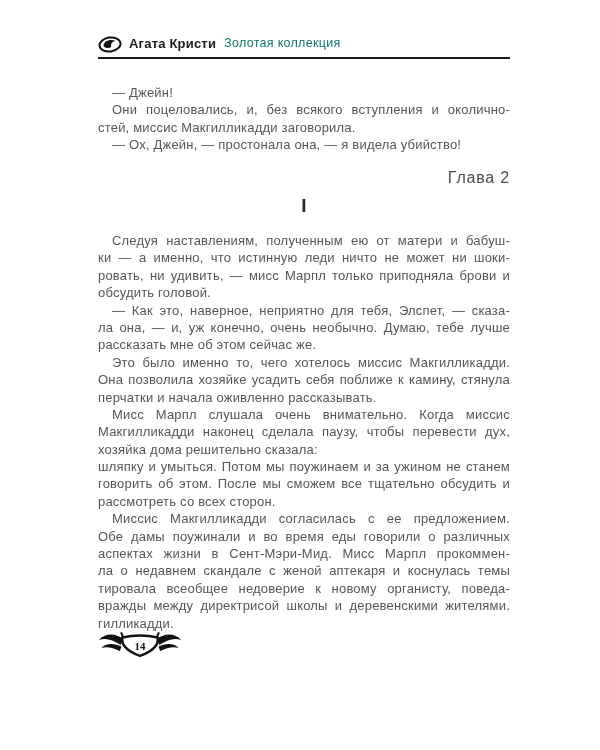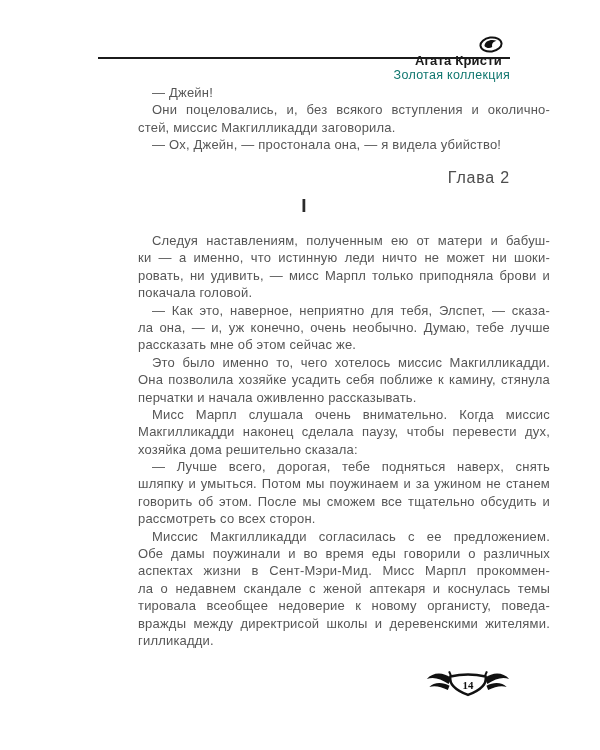--- a/index.html
+++ b/index.html
@@ -7,37 +7,37 @@
     position:relative;
     width:600px;height:750px;
     background:#ffffff;
     margin:0 auto;
     font-family:"Liberation Sans","DejaVu Sans",sans-serif;
     overflow:hidden;
   }
   
   .header{
     position:absolute;left:98px;top:36px;width:412px;height:19px;
-    display:flex;align-items:flex-end;flex-direction:column;
+    display:flex;align-items:flex-start;
   }
   .logo{width:24px;height:17px;flex:0 0 auto;margin-right:7px;}
   .author{
     font-size:13px;font-weight:bold;color:#1c1c1c;
     letter-spacing:0.2px;margin-right:8px;white-space:nowrap;
   }
   .collection{
     font-size:12.5px;color:#0f766e;letter-spacing:0.3px;white-space:nowrap;
   }
   .header-rule{
     position:absolute;left:98px;top:57px;width:412px;height:2px;background:#1b1b1b;
   }
   
   .textblock{
     position:absolute;left:98px;width:412px;
-    font-size:13px;color:#565656;letter-spacing:0.2px;margin-left:40px;
+    font-size:13px;color:#565656;letter-spacing:0.2px;
   }
   .tb1{top:84px;}
   .tb2{top:232px;}
   .line{
     height:17.4px;line-height:17.4px;white-space:nowrap;
     text-align:left;
   }
   .line.jfy{
     white-space:normal;
     text-align:justify;
@@ -48,22 +48,22 @@
   .chapter-title{
     position:absolute;left:98px;top:169px;width:412px;
     text-align:right;font-size:16px;color:#4d4d4d;letter-spacing:0.8px;
   }
   .section-number{
     position:absolute;left:98px;top:195px;width:412px;
     text-align:center;font-size:19px;font-weight:bold;color:#2b2b2b;
   }
   
   .footer{
-    position:absolute;left:98px;top:669px;width:412px;height:32px;
-    display:flex;justify-content:flex-end;align-items:flex-start;
+    position:absolute;left:98px;top:630px;width:412px;height:32px;
+    display:flex;justify-content:flex-start;align-items:flex-start;
   }
   .ornament{width:84px;height:30px;}
   .ornament text{
     font-family:"Liberation Serif","DejaVu Serif",serif;
     font-weight:bold;
   }
 </style>
 </head>
 <body>
 
@@ -86,31 +86,30 @@
       <div class="line indent">— Ох, Джейн, — простонала она, — я видела убийство!</div>
     </div>
 
   <div class="chapter-title">Глава 2</div>
   <div class="section-number">I</div>
 
   <div class="textblock tb2" id="tb2">
       <div class="line jfy indent">Следуя наставлениям, полученным ею от матери и бабуш-</div>
       <div class="line jfy">ки — а именно, что истинную леди ничто не может ни шоки-</div>
       <div class="line jfy">ровать, ни удивить, — мисс Марпл только приподняла брови и</div>
-      <div class="line">покачала головой.</div>
+      <div class="line">обсудить головой.</div>
       <div class="line jfy indent">— Как это, наверное, неприятно для тебя, Элспет, — сказа-</div>
       <div class="line jfy">ла она, — и, уж конечно, очень необычно. Думаю, тебе лучше</div>
       <div class="line">рассказать мне об этом сейчас же.</div>
       <div class="line jfy indent">Это было именно то, чего хотелось миссис Макгилликадди.</div>
       <div class="line jfy">Она позволила хозяйке усадить себя поближе к камину, стянула</div>
       <div class="line">перчатки и начала оживленно рассказывать.</div>
       <div class="line jfy indent">Мисс Марпл слушала очень внимательно. Когда миссис</div>
       <div class="line jfy">Макгилликадди наконец сделала паузу, чтобы перевести дух,</div>
       <div class="line">хозяйка дома решительно сказала:</div>
-      <div class="line jfy indent">— Лучше всего, дорогая, тебе подняться наверх, снять</div>
       <div class="line jfy">шляпку и умыться. Потом мы поужинаем и за ужином не станем</div>
       <div class="line jfy">говорить об этом. После мы сможем все тщательно обсудить и</div>
       <div class="line">рассмотреть со всех сторон.</div>
       <div class="line jfy indent">Миссис Макгилликадди согласилась с ее предложением.</div>
       <div class="line jfy">Обе дамы поужинали и во время еды говорили о различных</div>
       <div class="line jfy">аспектах жизни в Сент-Мэри-Мид. Мисс Марпл прокоммен-</div>
       <div class="line jfy">ла о недавнем скандале с женой аптекаря и коснулась темы</div>
       <div class="line jfy">тировала всеобщее недоверие к новому органисту, поведа-</div>
       <div class="line jfy">вражды между директрисой школы и деревенскими жителями.</div>
       <div class="line">гилликадди.</div>

